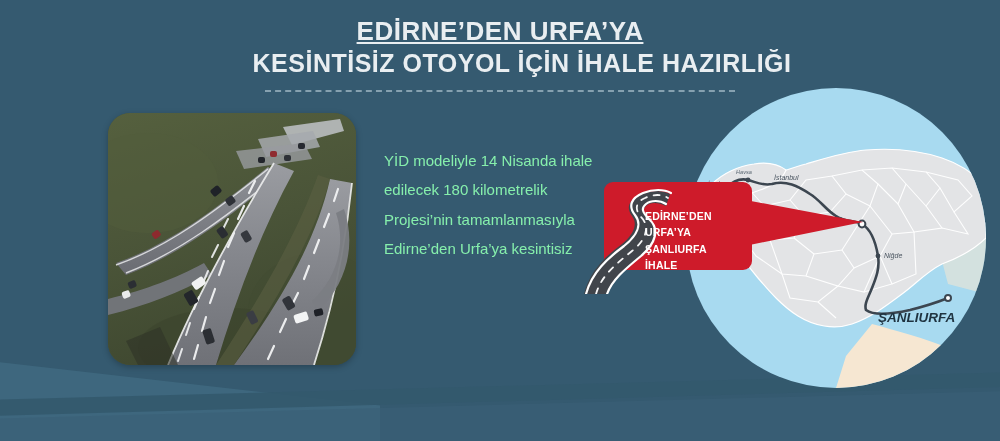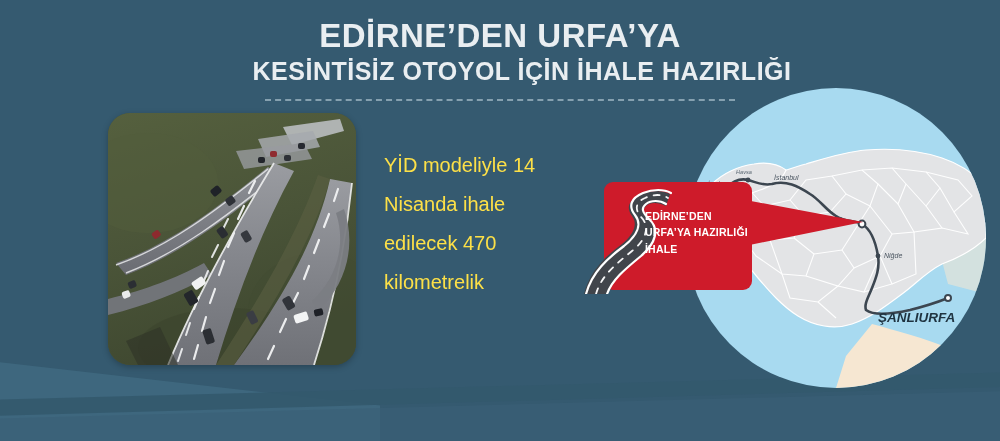--- a/index.html
+++ b/index.html
@@ -58,21 +58,21 @@
     top: 16px;
     width: 1000px;
     text-align: center;
   }
   .title-line {
     color: #e9eef1;
     font-weight: bold;
     letter-spacing: .5px;
     line-height: 1.22;
   }
-  #title-line-1 { font-size: 33px; }
+  #title-line-1 { font-size: 26px; text-decoration: underline; }
   #title-line-2 { font-size: 25px; padding-left: 44px; }
   #title-divider {
     margin: 12px auto 0;
     width: 470px;
     height: 0;
     border-top: 2px dashed #8fa9b7;
     opacity: .9;
   }
 
   
@@ -88,22 +88,22 @@
     box-shadow: 0 2px 6px rgba(0,0,0,.25);
   }
   #photo-svg { display: block; width: 100%; height: 100%; }
 
   
   #body-text {
     position: absolute;
     left: 384px;
     top: 146px;
     width: 216px;
-    color: #fde047;
-    font-size: 20px;
+    color: #86efac;
+    font-size: 15px;
     line-height: 1.95;
   }
 
   
   #map-wrap {
     position: absolute;
     left: 686px;
     top: 88px;
     width: 300px;
     height: 300px;
@@ -134,21 +134,21 @@
     top: 196px;
     width: 130px;
     height: 54px;
     pointer-events: none;
   }
   #callout {
     position: absolute;
     left: 604px;
     top: 182px;
     width: 148px;
-    height: 108px;
+    height: 88px;
   }
   #callout-box {
     position: absolute;
     inset: 0;
     background: #ce1b2a;
     border-radius: 9px;
   }
   #callout-road {
     position: absolute;
     left: -24px;
@@ -278,21 +278,23 @@
         <rect x="176" y="42" width="7" height="6" rx="2" fill="#2d3036"></rect>
         <rect x="190" y="30" width="7" height="6" rx="2" fill="#262930"></rect>
       </g>
 
       <path d="M30 252 L70 252 L52 214 L18 228 Z" fill="#2d3226" opacity=".55"></path>
     </svg>
   </div>
 
   <div id="body-text">
     <div>YİD modeliyle 14 Nisanda ihale</div>
-    <div>edilecek 470 kilometrelik</div>
+    <div>edilecek 180 kilometrelik</div>
+    <div>Projesi’nin tamamlanmasıyla</div>
+    <div>Edirne’den Urfa’ya kesintisiz</div>
   </div>
 
   <div id="map-wrap">
     <svg id="map-svg" viewBox="0 0 300 300">
       <defs>
         <clipPath id="globeClip">
           <circle cx="150" cy="150" r="150"></circle>
         </clipPath>
       </defs>
 
@@ -393,18 +395,18 @@
                C 48 28, 51 20, 63 15 C 73 11, 84 11, 91 15" stroke="#ffffff" stroke-width="2.2" fill="none" stroke-linecap="round"></path>
       <path d="M27 116 C 32 102, 44 92, 61 78 C 76 65, 80 51, 69 41
                C 62 34, 61 30, 66 26 C 71 22, 80 22, 86 26" stroke="#ffffff" stroke-width="2.2" fill="none" stroke-linecap="round"></path>
 
       <path d="M16 116 C 21 98, 36 86, 52 73 C 67 61, 70 48, 61 39
                C 54 31, 56 24, 65 20 C 73 16, 82 16, 88 20" stroke="#ffffff" stroke-width="1.8" fill="none" stroke-dasharray="6 7" stroke-linecap="round" opacity=".95"></path>
     </svg>
 
     <div id="callout-text">
       <span class="callout-line">EDİRNE’DEN</span>
-      <span class="callout-line">URFA’YA HAZIRLIĞI</span>
+      <span class="callout-line">URFA’YA ŞANLIURFA</span>
       <span class="callout-line">İHALE</span>
     </div>
   </div>
 
 </div>
 
 </body></html>

